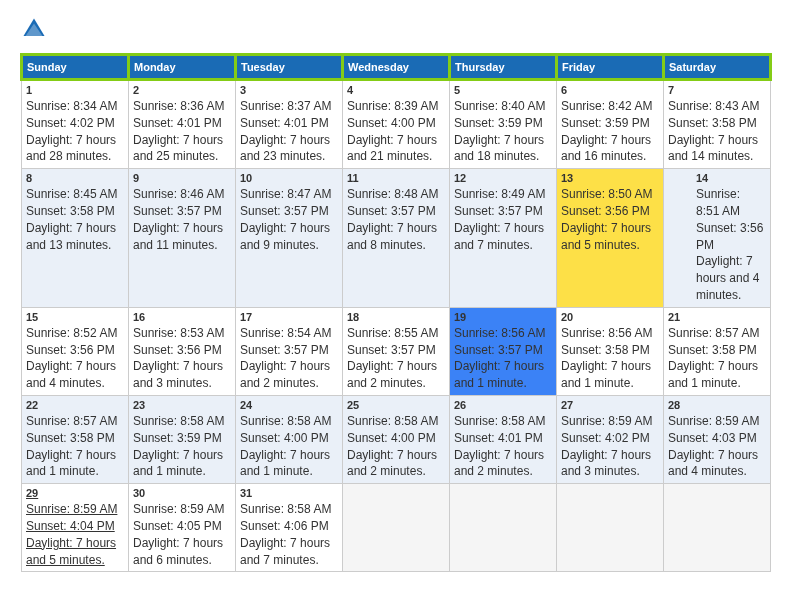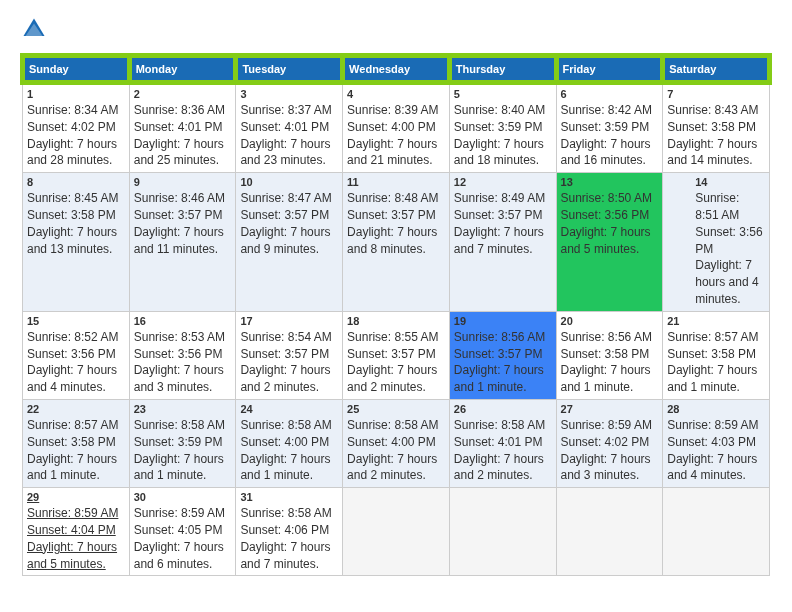--- a/index.html
+++ b/index.html
@@ -63,21 +63,21 @@
       border-collapse: collapse;
       border: 1px solid #ccc;
     }
     .calendar th {
       background: #1a6bb5;
       color: #fff;
       font-size: 11px;
       font-weight: bold;
       padding: 5px 4px;
       text-align: left;
-      border: 5px solid #84cc16;
+      border: 3px solid #84cc16;
       width: calc(100% / 7);
     }
     .calendar td {
       border: 1px solid #ccc;
       vertical-align: top;
       padding: 3px 4px;
       font-size: 9px;
       color: #333;
       background: #fff;
       width: calc(100% / 7);
@@ -224,21 +224,21 @@
         </div>
       </td>
           <td style="background: rgb(234, 240, 248);">
         <span class="day-num">12</span>
         <div class="day-info">
           Sunrise: 8:49 AM<br>
           Sunset: 3:57 PM<br>
           Daylight: 7 hours and 7 minutes.
         </div>
       </td>
-          <td style="background: #22c55e;">
+          <td style="background: #fde047;">
         <span class="day-num">13</span>
         <div class="day-info">
           Sunrise: 8:50 AM<br>
           Sunset: 3:56 PM<br>
           Daylight: 7 hours and 5 minutes.
         </div>
       </td>
           <td style="background: rgb(234, 240, 248); padding-left: 32px;">
         <span class="day-num">14</span>
         <div class="day-info">

